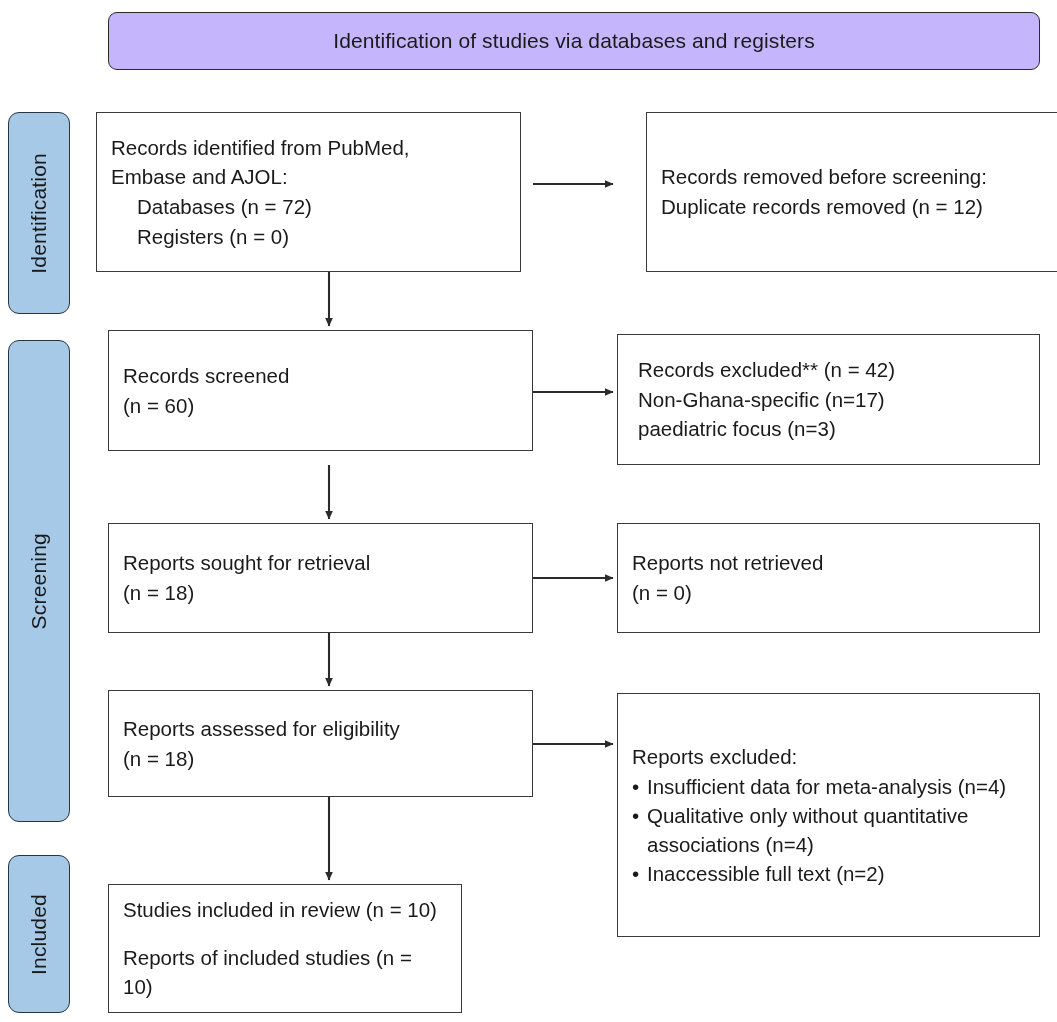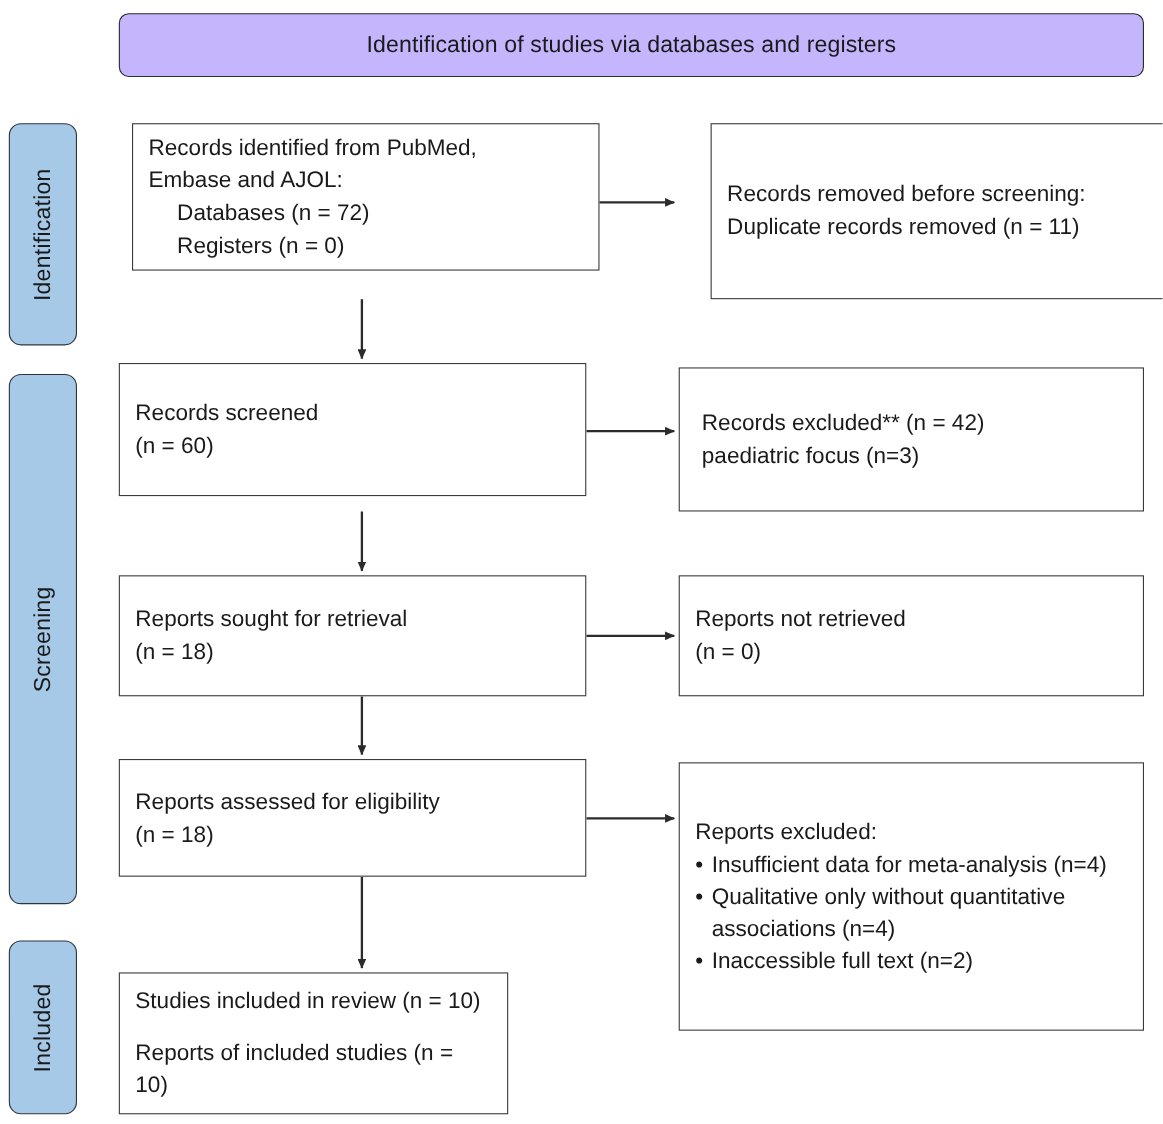--- a/index.html
+++ b/index.html
@@ -91,21 +91,21 @@
     line-height: 1.42;
     color: #1a1a1a;
   }
   .bullet-row .bul {
     width: 15px;
     flex: 0 0 15px;
   }
   .bullet-row .btxt { flex: 1 1 auto; }
 
   
-  #box-identified      { left: 120px; top: 112px; width: 425px; height: 134px; }
+  #box-identified      { left: 96px; top: 112px; width: 425px; height: 160px; }
   #box-screened        { left: 108px; top: 330px; width: 425px; height: 121px; }
   #box-sought          { left: 108px; top: 523px; width: 425px; height: 110px; }
   #box-assessed        { left: 108px; top: 690px; width: 425px; height: 107px; }
   #box-included        { left: 108px; top: 884px; width: 354px; height: 129px; justify-content: space-between; }
 
   
   #box-removed         { left: 617px; top: 112px; width: 423px; height: 160px; margin-left: 29px; }
   #box-excluded-recs   { left: 617px; top: 334px; width: 423px; height: 131px; padding-left: 20px; }
   #box-not-retrieved   { left: 617px; top: 523px; width: 423px; height: 110px; }
   #box-excluded-reps   { left: 617px; top: 693px; width: 423px; height: 244px; }
@@ -167,30 +167,31 @@
 
   <div class="fbox" id="box-identified">
     <div class="line">Records identified from PubMed,</div>
     <div class="line">Embase and AJOL:</div>
     <div class="line indent">Databases (n = 72)</div>
     <div class="line indent">Registers (n = 0)</div>
   </div>
 
   <div class="fbox" id="box-removed">
     <div class="line">Records removed before screening:</div>
-    <div class="line">Duplicate records removed (n = 11)</div>
+    <div class="line">Duplicate records removed (n = 12)</div>
   </div>
 
   <div class="fbox" id="box-screened">
     <div class="line">Records screened</div>
     <div class="line">(n = 60)</div>
   </div>
 
   <div class="fbox" id="box-excluded-recs">
     <div class="line">Records excluded** (n = 42)</div>
+    <div class="line">Non-Ghana-specific (n=17)</div>
     <div class="line">paediatric focus (n=3)</div>
   </div>
 
   <div class="fbox" id="box-sought">
     <div class="line">Reports sought for retrieval</div>
     <div class="line">(n = 18)</div>
   </div>
 
   <div class="fbox" id="box-not-retrieved">
     <div class="line">Reports not retrieved</div>

